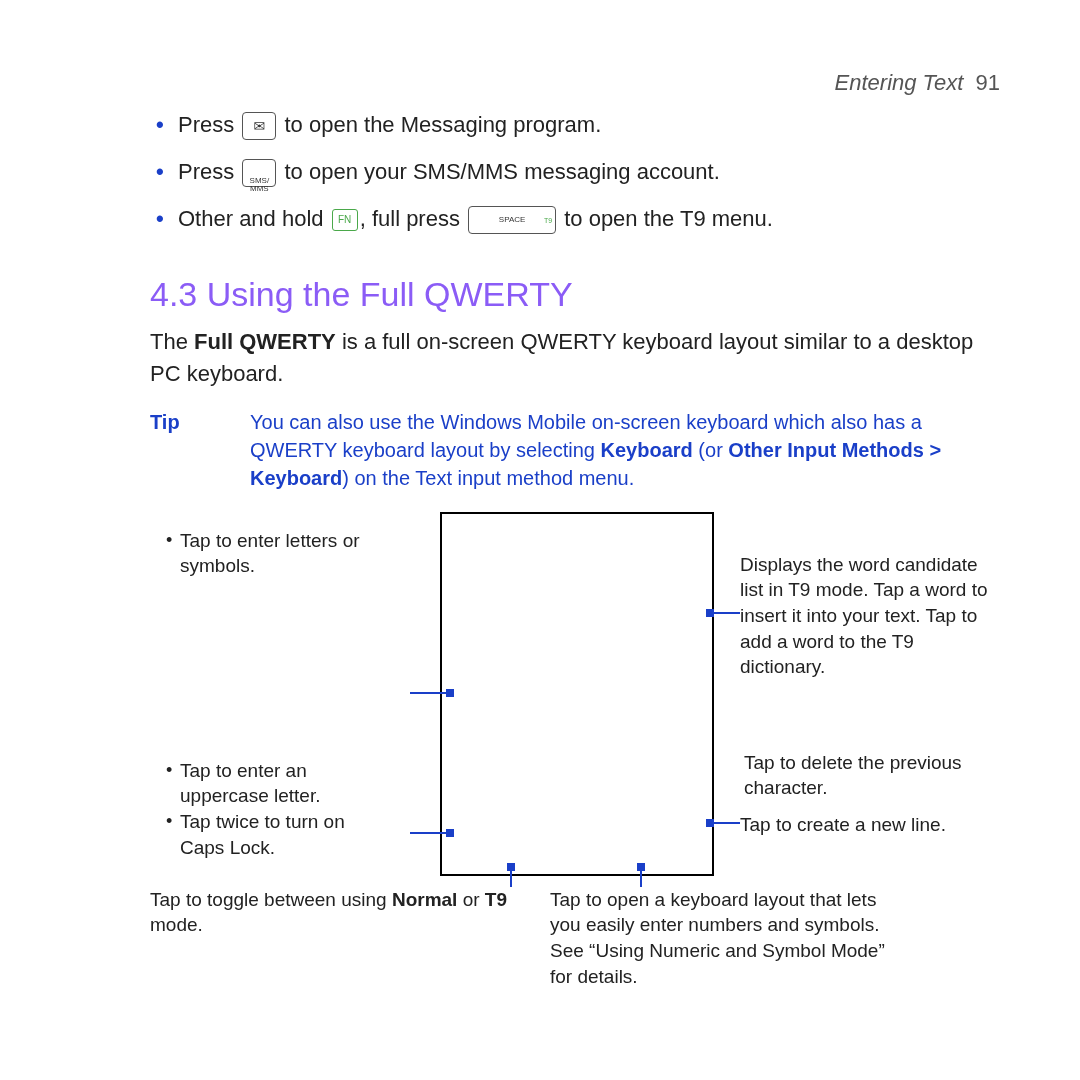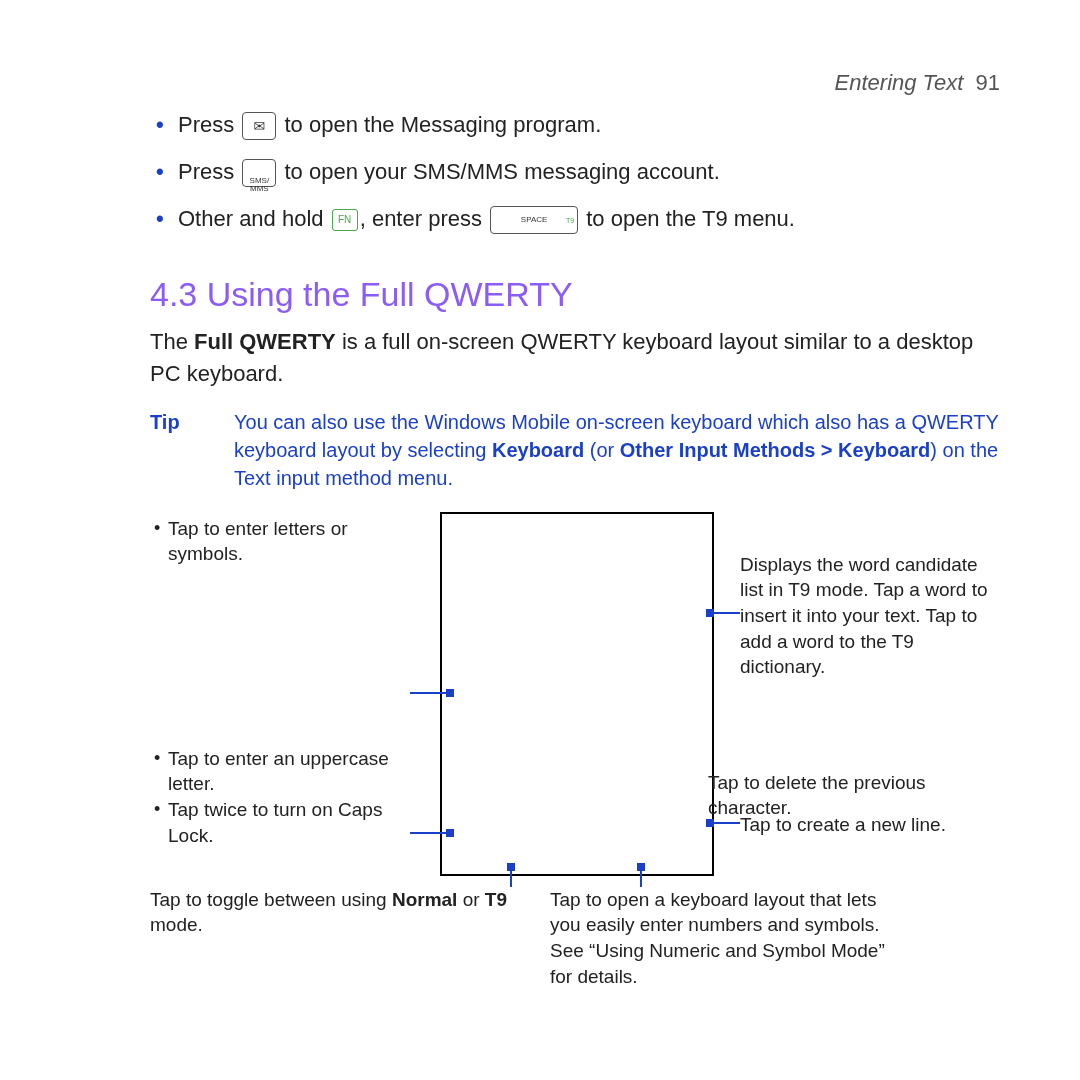--- a/index.html
+++ b/index.html
@@ -90,21 +90,21 @@
     font-size: 34px;
     font-weight: 400;
     margin: 40px 0 12px 0;
   }
   p.lead {
     margin: 0 0 18px 0;
     line-height: 1.45;
   }
   .tip-row {
     display: flex;
-    gap: 44px;
+    gap: 60px;
     color: #1a3fc8;
     line-height: 1.4;
     font-size: 20px;
     margin-bottom: 20px;
   }
   .tip-label { font-weight: 700; min-width: 40px; }
   .tip-body b { font-weight: 700; }
 
   .diagram {
     position: relative;
@@ -120,21 +120,21 @@
     height: 360px;
     border: 2px solid #000;
     background: #fff;
   }
   .callout {
     position: absolute;
     font-size: 19px;
     line-height: 1.35;
     color: #222;
   }
-  .callout ul { list-style: none; margin: 4px; padding: 0; }
+  .callout ul { list-style: none; margin: 16px; padding: 0; }
   .callout li { position: relative; padding-left: 14px; }
   .callout li::before {
     content: "•"; position: absolute; left: 0; top: 0; font-size: 18px;
   }
   .lead-line {
     position: absolute;
     background: #1a3fc8;
   }
   .lead-dot {
     position: absolute;
@@ -162,21 +162,21 @@
     <li>
       <span>Press</span>
       <span class="key key-sms">
         <span class="l1">SMS/</span>
         <span class="l1">MMS</span>
       </span>
       <span>to open your SMS/MMS messaging account.</span>
     </li>
     <li>
       <span>Other and hold</span>
-      <span class="key key-fn"><span>FN</span></span><span>, enter press</span>
+      <span class="key key-fn"><span>FN</span></span><span>, full press</span>
       <span class="key key-space">
         <span class="t9corner">T9</span>
         <span>SPACE</span>
       </span>
       <span>to open the T9 menu.</span>
     </li>
   </ul>
 
   <h2 class="section">4.3 Using the Full QWERTY</h2>
 
@@ -203,21 +203,21 @@
     <div class="callout" style="left:0; top:230px; width:260px;">
       <ul>
         <li>Tap to enter an uppercase letter.</li>
         <li>Tap twice to turn on Caps Lock.</li>
       </ul>
     </div>
 
     <div class="callout" style="left:590px; top:40px; width:260px;">
       <span>Displays the word candidate list in T9 mode. Tap a word to insert it into your text. Tap       to add a word to the T9 dictionary.</span>
     </div>
-    <div class="callout" style="left:558px; top:238px; width:260px;margin-top:20px;">
+    <div class="callout" style="left:594px; top:238px; width:260px;">
       <span>Tap to delete the previous character.</span>
     </div>
     <div class="callout" style="left:590px; top:300px; width:260px;">
       <span>Tap to create a new line.</span>
     </div>
 
     <div class="callout" style="left:0; top:375px; width:360px;">
       <span>Tap to toggle between using </span><b>Normal</b><span> or </span><b>T9</b><span> mode.</span>
     </div>
 

